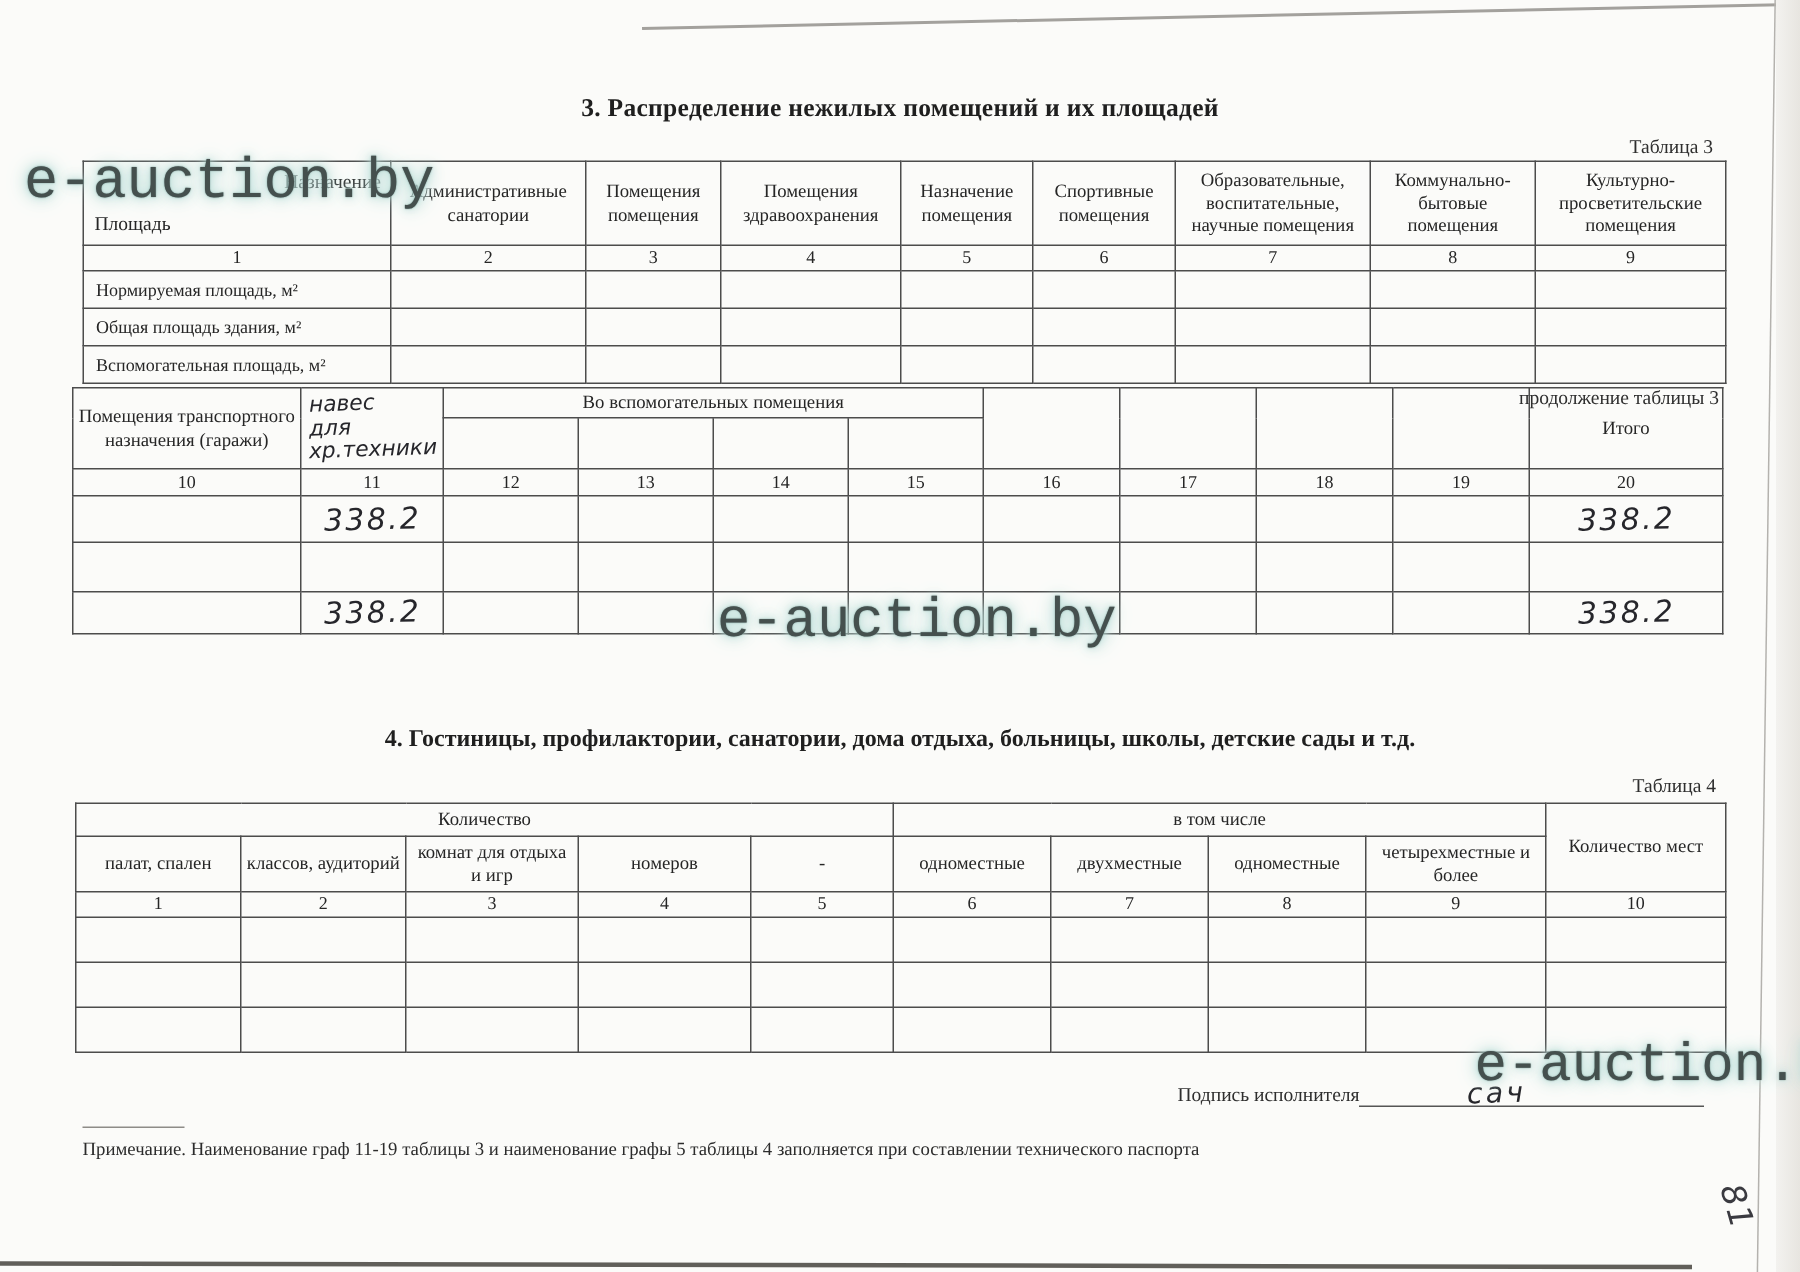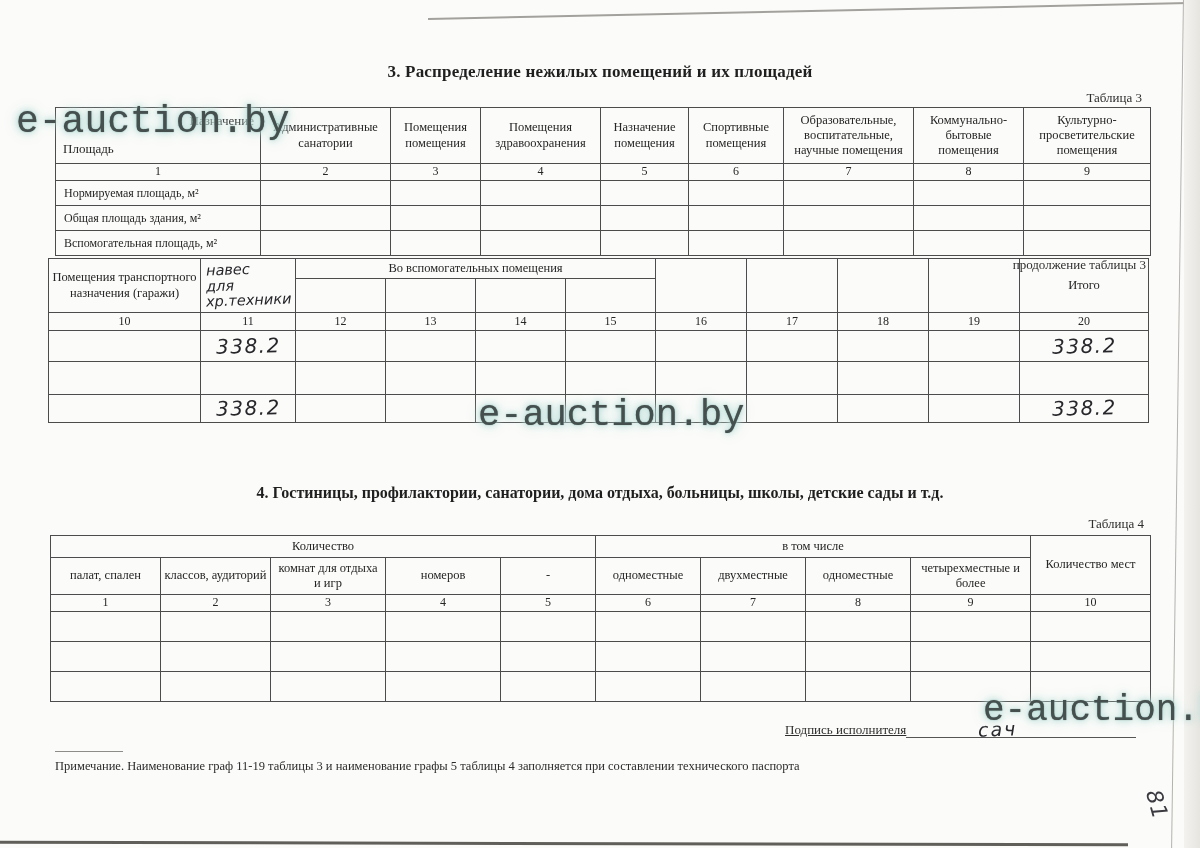--- a/index.html
+++ b/index.html
@@ -72,21 +72,21 @@
   
   .wm { position:absolute; font-family:Liberation Mono, monospace; font-size:38px;
     color:#45504e; white-space:nowrap; z-index:5;
     text-shadow:0 0 1px #63807c, 0 0 5px #b9ddd8, 0 0 10px #b9ddd8, 0 0 16px #c9e6e1; }
   #wm1 { left:16px;  top:100px; }
   #wm2 { left:478px; top:394px; font-size:37px; }
   #wm3 { left:983px; top:690px; font-size:36px; }
 
   
   .sig-row { position:absolute; left:785px; top:722px; width:360px; font-size:13px;
-    color:#2e2e2e;text-decoration:underline; }
+    color:#2e2e2e; }
   .sig-line { display:inline-block; width:230px; border-bottom:1.5px solid #555;
     height:14px; vertical-align:bottom; }
 
   .note-sep { position:absolute; left:55px; top:751px; width:68px; height:0;
     border-top:1.5px solid #8e8c88; }
   .note { position:absolute; left:55px; top:759px; width:920px; font-size:12.5px;
     color:#2c2c2c; }
 </style>
 </head>
 <body>

